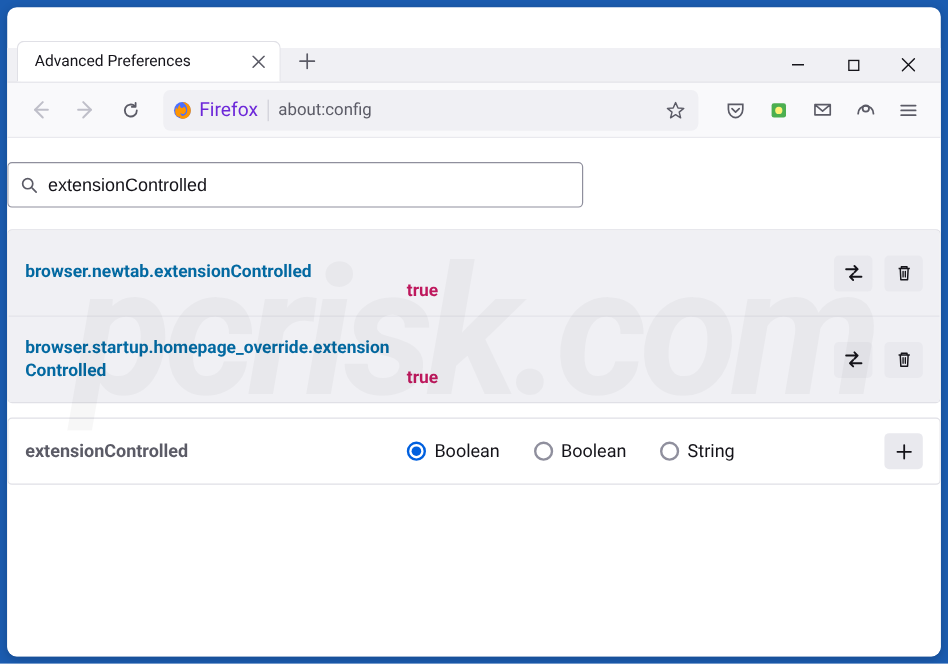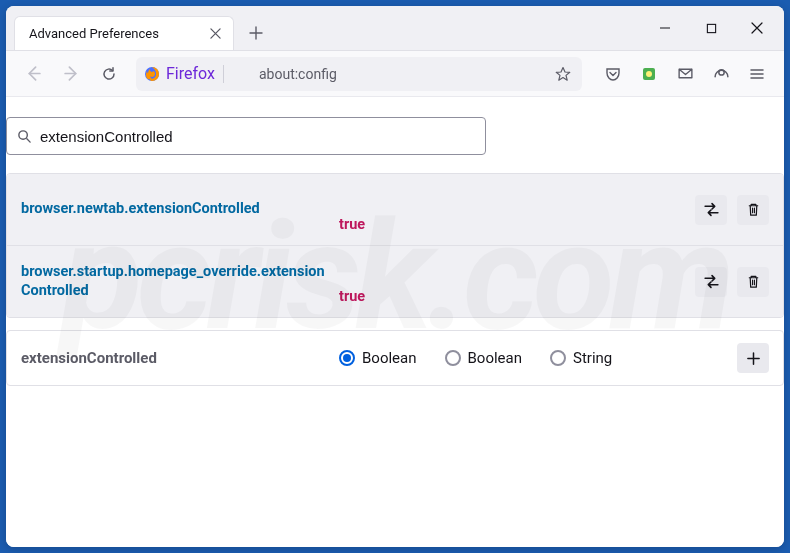--- a/index.html
+++ b/index.html
@@ -19,25 +19,26 @@
     bottom: 6px;
     background: #fff;
     border-radius: 8px;
     box-shadow: 0 2px 8px rgba(0,0,0,0.2);
     display: flex;
     flex-direction: column;
     overflow: hidden;
   }
   
   .titlebar {
-    height: 45px;
+    height: 29px;
     background: #f0f0f4;
     display: flex;
     align-items: flex-end;
     border-bottom: 1px solid #e0e0e6;
+    margin-top: 34px;
   }
   .tab {
     height: 34px;
     margin-left: 8px;
     padding: 0 10px 0 14px;
     background: #fff;
     border-radius: 6px 6px 0 0;
     display: flex;
     align-items: center;
     gap: 10px;
@@ -70,21 +71,21 @@
     border-radius: 6px;
     display:flex;
     align-items:center;
     padding: 0 8px;
     margin: 0 6px;
     gap: 8px;
   }
   .addr-identity { display:flex; align-items:center; gap:6px; font-size:16px; color:#6d28d9;}
   .addr-identity .ff-icon { width:16px; height:16px; }
   .addr-sep { width:1px; height:18px; background:#cfcfd8; }
-  .addr-text { font-size:14px; color:#5b5b66; flex:1;margin-left:27px; }
+  .addr-text { font-size:14px; color:#5b5b66; flex:1; }
   .addr-star { width:22px; display:flex; justify-content:center; color:#5b5b66;}
   .right-icons { display:flex; align-items:center; gap:2px; margin-left:4px;}
   
   .content {
     flex:1;
     background:#fff;
     padding: 20px 0;
     overflow:auto;
   }
   .search-row { display:flex; align-items:center; gap:14px; margin-bottom:18px;}

